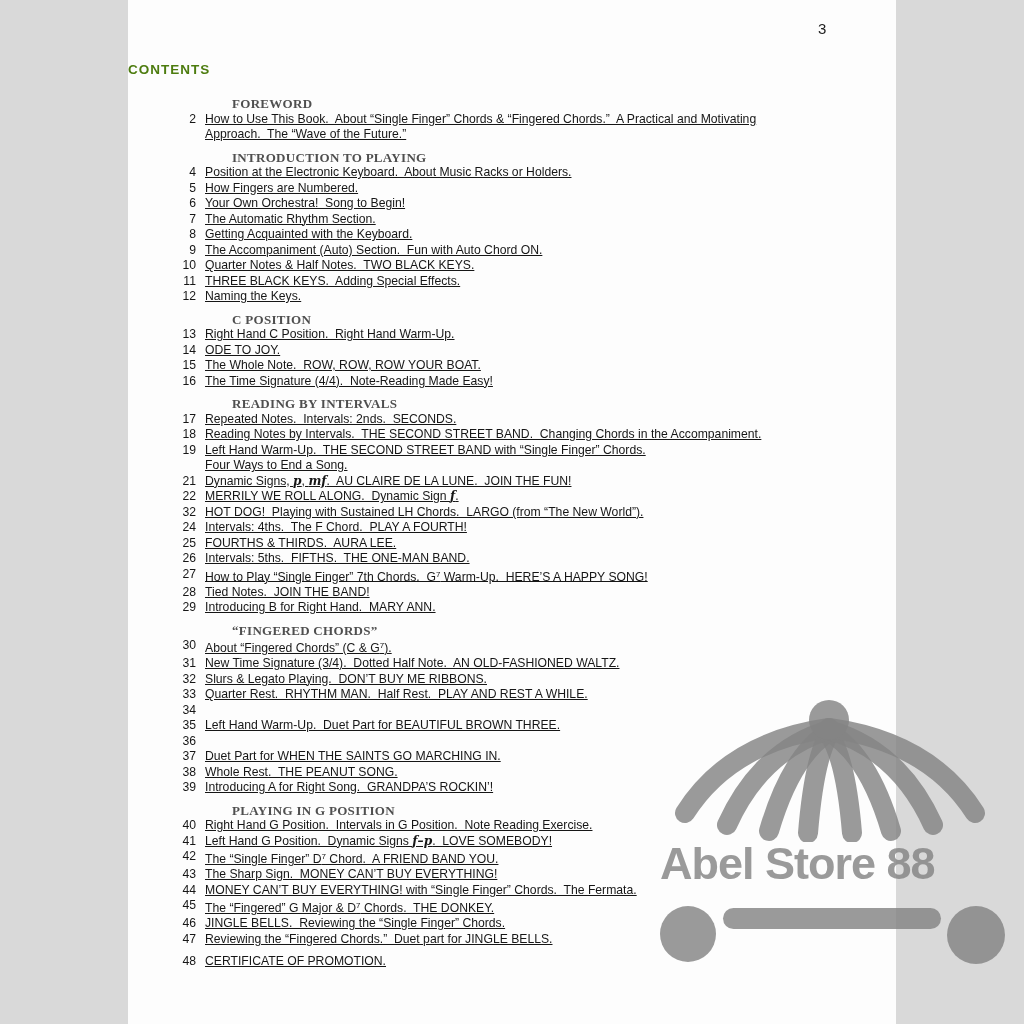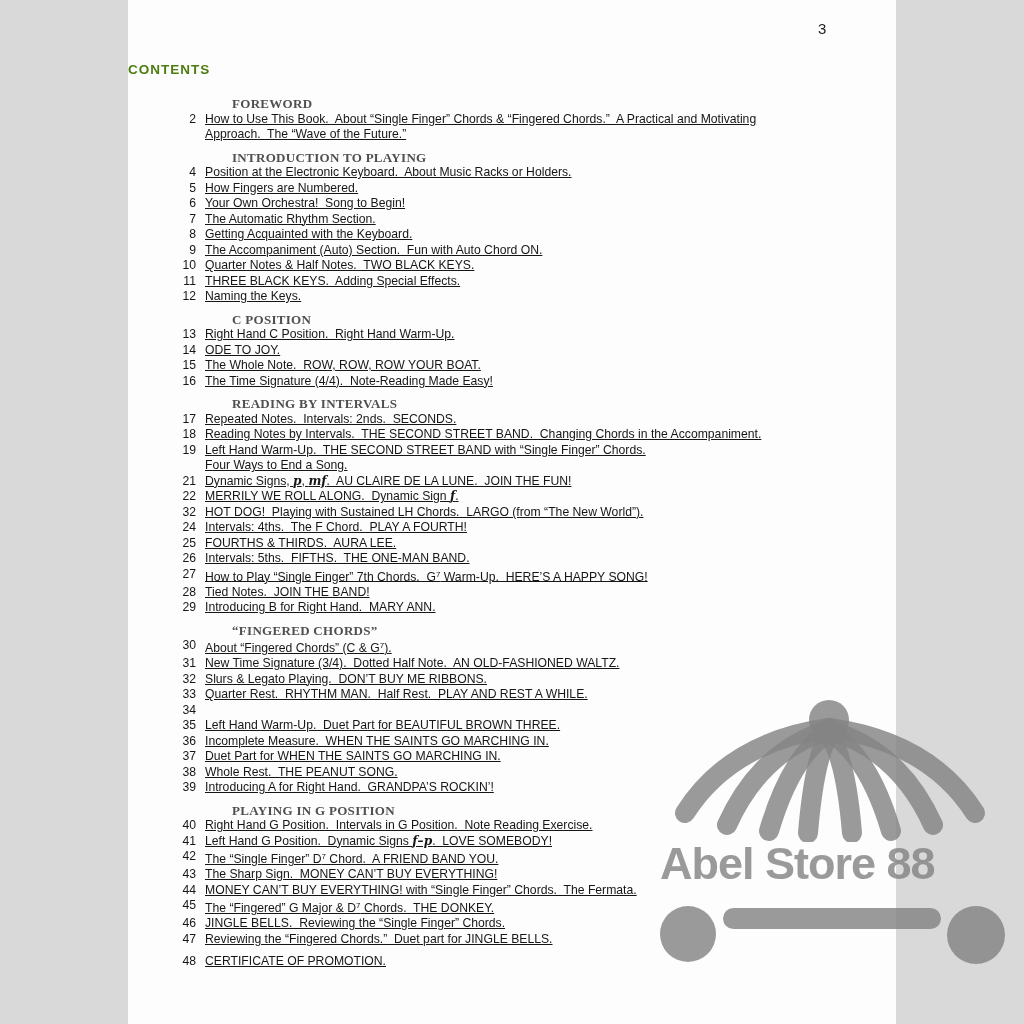--- a/index.html
+++ b/index.html
@@ -210,33 +210,32 @@
         </div>
         <div class="row">
           <span class="num">34</span>
         </div>
         <div class="row">
           <span class="num">35</span>
           <span class="txt">Left Hand Warm-Up.  Duet Part for BEAUTIFUL BROWN THREE.</span>
         </div>
         <div class="row">
           <span class="num">36</span>
-          <span class="txt">Incomplete Measure.  WHEN THE SAINTS GO MARCHING IN.</span>
         </div>
         <div class="row">
           <span class="num">37</span>
           <span class="txt">Duet Part for WHEN THE SAINTS GO MARCHING IN.</span>
         </div>
         <div class="row">
           <span class="num">38</span>
           <span class="txt">Whole Rest.  THE PEANUT SONG.</span>
         </div>
         <div class="row">
           <span class="num">39</span>
-          <span class="txt">Introducing A for Right Hand.  GRANDPA’S ROCKIN’!</span>
+          <span class="txt">Introducing A for Right Song.  GRANDPA’S ROCKIN’!</span>
         </div>
       </div>
       <div class="section">
         <div class="heading">PLAYING IN G POSITION</div>
         <div class="row">
           <span class="num">40</span>
           <span class="txt">Right Hand G Position.  Intervals in G Position.  Note Reading Exercise.</span>
         </div>
         <div class="row">
           <span class="num">41</span>

